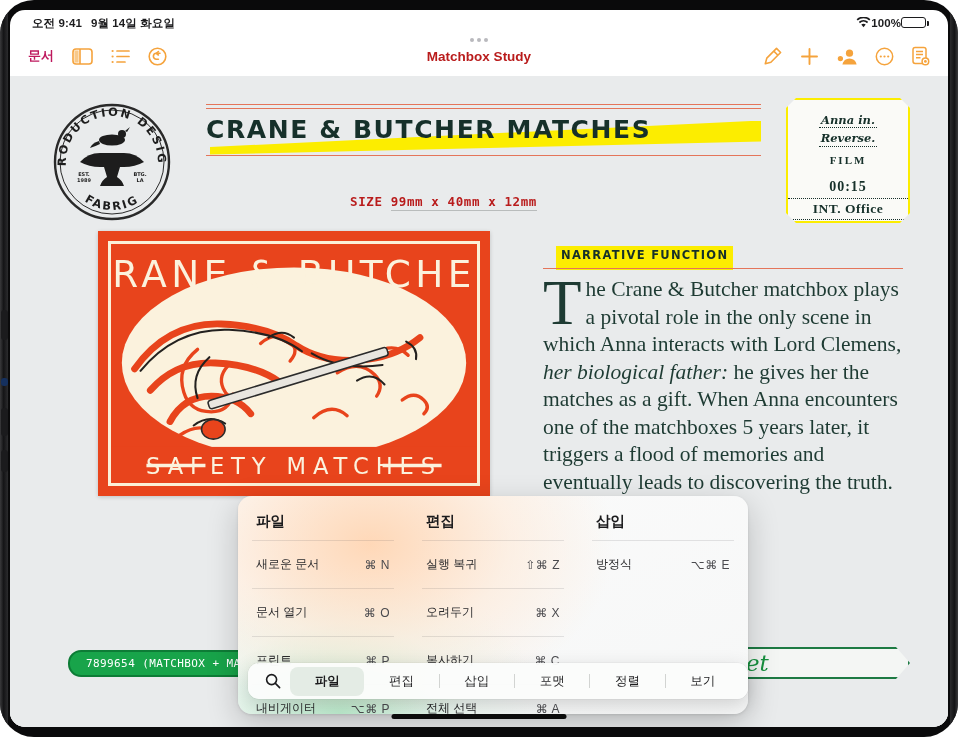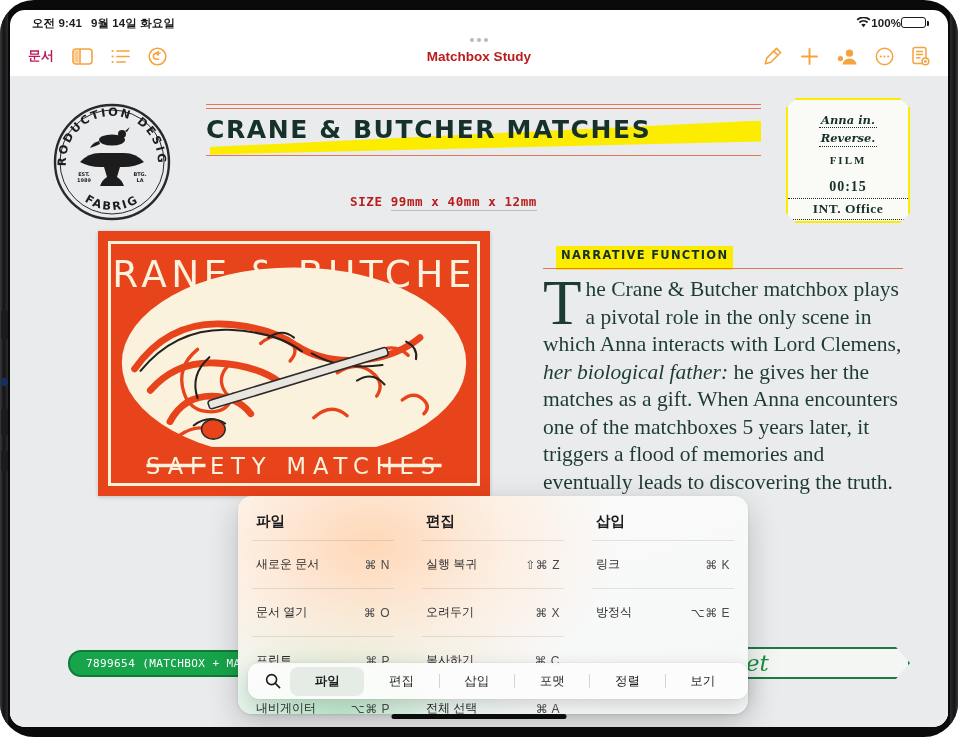--- a/index.html
+++ b/index.html
@@ -533,24 +533,20 @@
           </div>
           <div class="sc-row">
             
             
           </div>
         </div>
 
         <div class="sc-col">
           <div class="sc-head">삽입</div>
           <div class="sc-row">
-            <span>링크</span>
-            <span class="sc-key">⌘ K</span>
-          </div>
-          <div class="sc-row">
             <span>방정식</span>
             <span class="sc-key">⌥⌘ E</span>
           </div>
         </div>
       </div>
 
       <div id="tabbar">
         <div id="tab-search">
           <svg width="16" height="16" viewBox="0 0 16 16" fill="none" stroke="#1c1c1e" stroke-width="1.6" stroke-linecap="round">
             <circle cx="6.6" cy="6.6" r="5"></circle>

